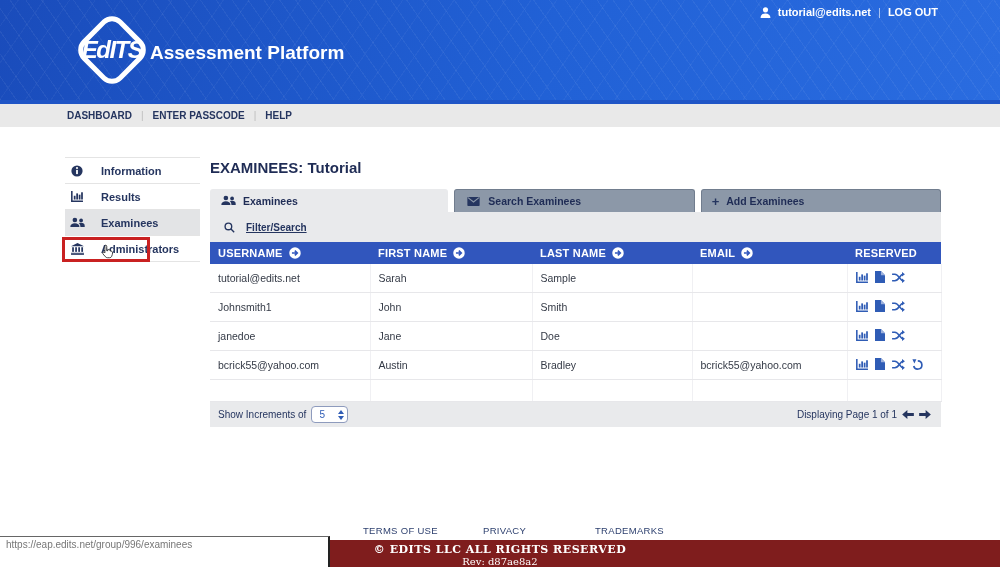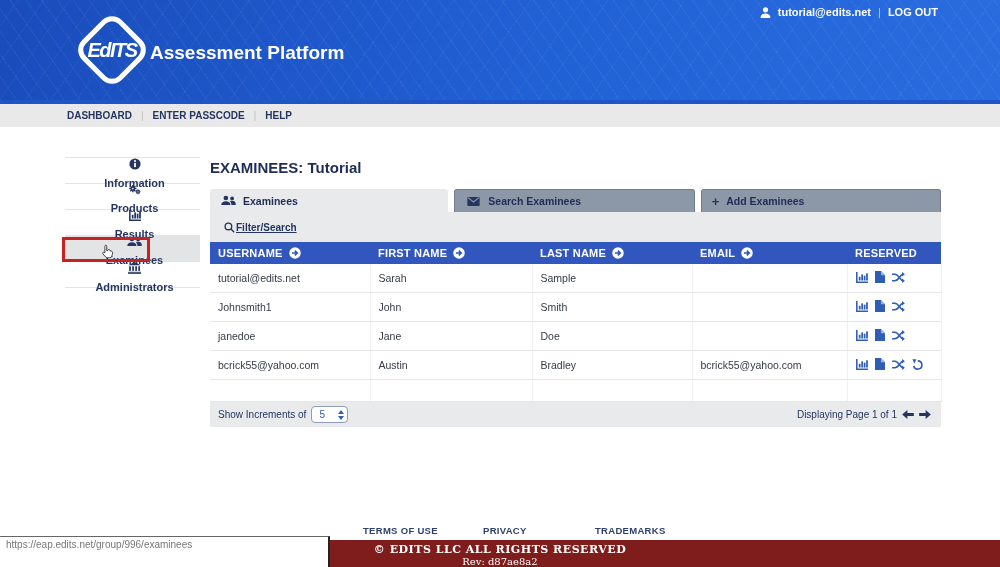--- a/index.html
+++ b/index.html
@@ -12,55 +12,55 @@
     border-bottom: 4px solid #1f55c6; }
   .app-header::before { content: ""; position: absolute; inset: 0;
     background-image:
       repeating-linear-gradient(55deg, rgba(255,255,255,.055) 0 1px, transparent 1px 13px),
       repeating-linear-gradient(-55deg, rgba(255,255,255,.04) 0 1px, transparent 1px 21px);
   }
   .logo { position: absolute; left: 70px; top: 8px; width: 84px; height: 84px; }
   .logo-shape { position: absolute; left: 14px; top: 14px; width: 56px; height: 56px;
     border: 5px solid #fff; border-radius: 14px; transform: rotate(45deg); }
   .logo-text { position: absolute; inset: 0; display: flex; align-items: center; justify-content: center;
-    color: #fff; font-weight: bold; font-style: italic; font-size: 20px; letter-spacing: -1.5px; }
+    color: #fff; font-weight: bold; font-style: italic; font-size: 24px; letter-spacing: -1.5px; }
   .app-title { position: absolute; left: 150px; top: 42px; color: #fff; font-size: 19px; font-weight: bold; }
   .user-area { position: absolute; top: 6px; right: 62px; display: flex; align-items: center; gap: 7px;
     color: #fff; font-size: 11px; font-weight: bold; }
   .user-sep { opacity: .65; font-weight: normal; }
   .icon-wrap { display: inline-flex; align-items: center; }
 
   
   .top-nav { position: absolute; top: 104px; left: 0; right: 0; height: 23px; background: #e9e9e9;
     display: flex; align-items: center; padding-left: 58px; font-size: 10px; font-weight: bold; color: #25355f; }
   .nav-item { padding: 0 9px; cursor: default; }
   .nav-sep { color: #bdbdbd; font-weight: normal; }
 
   
   .sidebar { position: absolute; left: 65px; top: 157px; width: 135px; border-top: 1px solid #e4e4e4; }
-  .side-item { display: flex; align-items: center; gap: 7px; height: 26px; padding-left: 4px;
-    font-size: 11px; font-weight: bold; color: #25355f; border-bottom: 1px solid #e4e4e4; flex-direction: column; }
+  .side-item { display: flex; align-items: center; gap: 16px; height: 26px; padding-left: 4px;
+    font-size: 11px; font-weight: bold; color: #25355f; border-bottom: 1px solid #e4e4e4; }
   .side-item.active { background: #e3e4e6; }
   .s-icon { display: inline-flex; align-items: center; justify-content: center; width: 16px; color: #25355f; }
   .annotation { position: absolute; left: -3px; top: 80px; width: 88px; height: 25px;
     border: 3px solid #c92121; pointer-events: none; }
   .cursor-overlay { position: absolute; left: 36px; top: 87px; pointer-events: none; }
 
   
   .main { position: absolute; left: 210px; top: 155px; width: 731px; }
   .page-title { font-size: 15px; font-weight: bold; color: #1f2c55; margin: 4px 0 12px; line-height: 18px; }
   .tabs { display: flex; gap: 6px; height: 23px; }
   .tab { flex: 1; display: flex; align-items: center; gap: 7px; padding-left: 10px;
     font-size: 10.5px; font-weight: bold; color: #1f2c55; }
   .tab.active { background: #e9eaec; border-radius: 3px 3px 0 0; }
   .tab.inactive { background: #8c98a8; border: 1px solid #717d8e; border-bottom: none; border-radius: 3px 3px 0 0; }
   .plus-glyph { font-size: 13px; font-weight: bold; width: auto; }
 
   .panel { background: #e9eaec; }
-  .filter-row { height: 30px; display: flex; align-items: center; gap: 1px; padding-left: 14px; color: #25355f; }
+  .filter-row { height: 30px; display: flex; align-items: center; gap: 11px; padding-left: 14px; color: #25355f; }
   .filter-link { font-size: 10px; font-weight: bold; color: #25355f; text-decoration: underline; cursor: pointer; }
 
   table { width: 731px; border-collapse: collapse; table-layout: fixed; }
   thead th { background: #3156bd; color: #fff; font-size: 11px; font-weight: bold; text-align: center;
     padding: 5px 8px; letter-spacing: .2px; }
   thead th .th-inner { display: flex; align-items: center; gap: 6px; }
   tbody td { background: #fff; font-size: 10.5px; color: #343a46; padding: 7px 8px; height: 27px;
     border-bottom: 1px solid #e7e7ea; border-right: 1px solid #f0f0f3; overflow: hidden; white-space: nowrap; }
   tbody tr.empty-row td { height: 22px; padding: 3px 8px; }
   .actions-cell { color: #2f5cb5; }
@@ -74,21 +74,21 @@
     color: #2f5cb5; font-size: 10px; cursor: pointer; }
   .spinner { display: flex; flex-direction: column; gap: 2px; }
   .tri-up { width: 0; height: 0; border-left: 3px solid transparent; border-right: 3px solid transparent;
     border-bottom: 4px solid #2f5cb5; }
   .tri-down { width: 0; height: 0; border-left: 3px solid transparent; border-right: 3px solid transparent;
     border-top: 4px solid #2f5cb5; }
   .pag-arrow { display: inline-flex; align-items: center; color: #25355f; cursor: pointer; }
 
   
   .footer-links { position: absolute; top: 525px; left: 0; width: 1000px; height: 14px; }
-  .footer-link { position: absolute; font-size: 9.5px; font-weight: bold; color: #2c3f6e;
+  .footer-link { position: absolute; font-size: 9.5px; font-weight: normal; color: #2c3f6e;
     letter-spacing: .3px; cursor: pointer; }
   .fl-0 { left: 363px; } .fl-1 { left: 483px; } .fl-2 { left: 595px; }
   .footer-dark { position: absolute; left: 0; right: 0; bottom: 0; height: 27px; background: #7f1d1d;
     color: #fff; text-align: center; font-family: "DejaVu Serif", serif; }
   .copyright { font-size: 11px; font-weight: bold; margin-top: 3px; letter-spacing: .5px; }
   .revision { font-size: 10px; }
   .status-tooltip { position: absolute; left: 0; bottom: 0; width: 330px; height: 31px; background: #fff;
     border-top: 1px solid #666; border-right: 2px solid #222; font-size: 10px; color: #777;
     padding: 2px 0 0 6px; z-index: 5; white-space: nowrap; }
 </style>
@@ -128,39 +128,20 @@
     <div class="sidebar" style="position:relative; left:0; top:0;">
         <div class="side-item">
           <span class="s-icon">
             <svg viewBox="0 0 12 12" width="12" height="12">
               <circle cx="6" cy="6" r="5.6" fill="currentColor"></circle>
               <rect x="5.1" y="4.9" width="1.8" height="4.2" fill="#fff"></rect>
               <circle cx="6" cy="3" r="1.1" fill="#fff"></circle>
             </svg>
           </span>
           <span>Information</span>
-        </div>
-        <div class="side-item">
-          <span class="s-icon">
-            <svg viewBox="0 0 14 12" width="13" height="11">
-              <g fill="currentColor" stroke="currentColor">
-                <g stroke-width="1.6">
-                  <path d="M5.2 1v8M1.2 5h8M2.4 2.2l5.6 5.6M8 2.2L2.4 7.8" fill="none"></path>
-                </g>
-                <circle cx="5.2" cy="5" r="2.3" stroke="none"></circle>
-                <circle cx="5.2" cy="5" r=".9" fill="#fff" stroke="none"></circle>
-                <g stroke-width="1.2">
-                  <path d="M10.8 5.8v5.4M8.1 8.5h5.4M9 6.7l3.6 3.6M12.6 6.7L9 10.3" fill="none"></path>
-                </g>
-                <circle cx="10.8" cy="8.5" r="1.7" stroke="none"></circle>
-                <circle cx="10.8" cy="8.5" r=".7" fill="#fff" stroke="none"></circle>
-              </g>
-            </svg>
-          </span>
-          <span>Products</span>
         </div>
         <div class="side-item">
           <span class="s-icon">
             <svg viewBox="0 0 13 12" width="12" height="11" fill="currentColor">
               <path d="M0 0h1.7v10.3H13V12H0z"></path>
               <rect x="3" y="5.2" width="1.9" height="4.1"></rect>
               <rect x="5.7" y="2.6" width="1.9" height="6.7"></rect>
               <rect x="8.4" y="4" width="1.9" height="5.3"></rect>
               <rect x="11" y="1.4" width="1.9" height="7.9"></rect>
             </svg>

